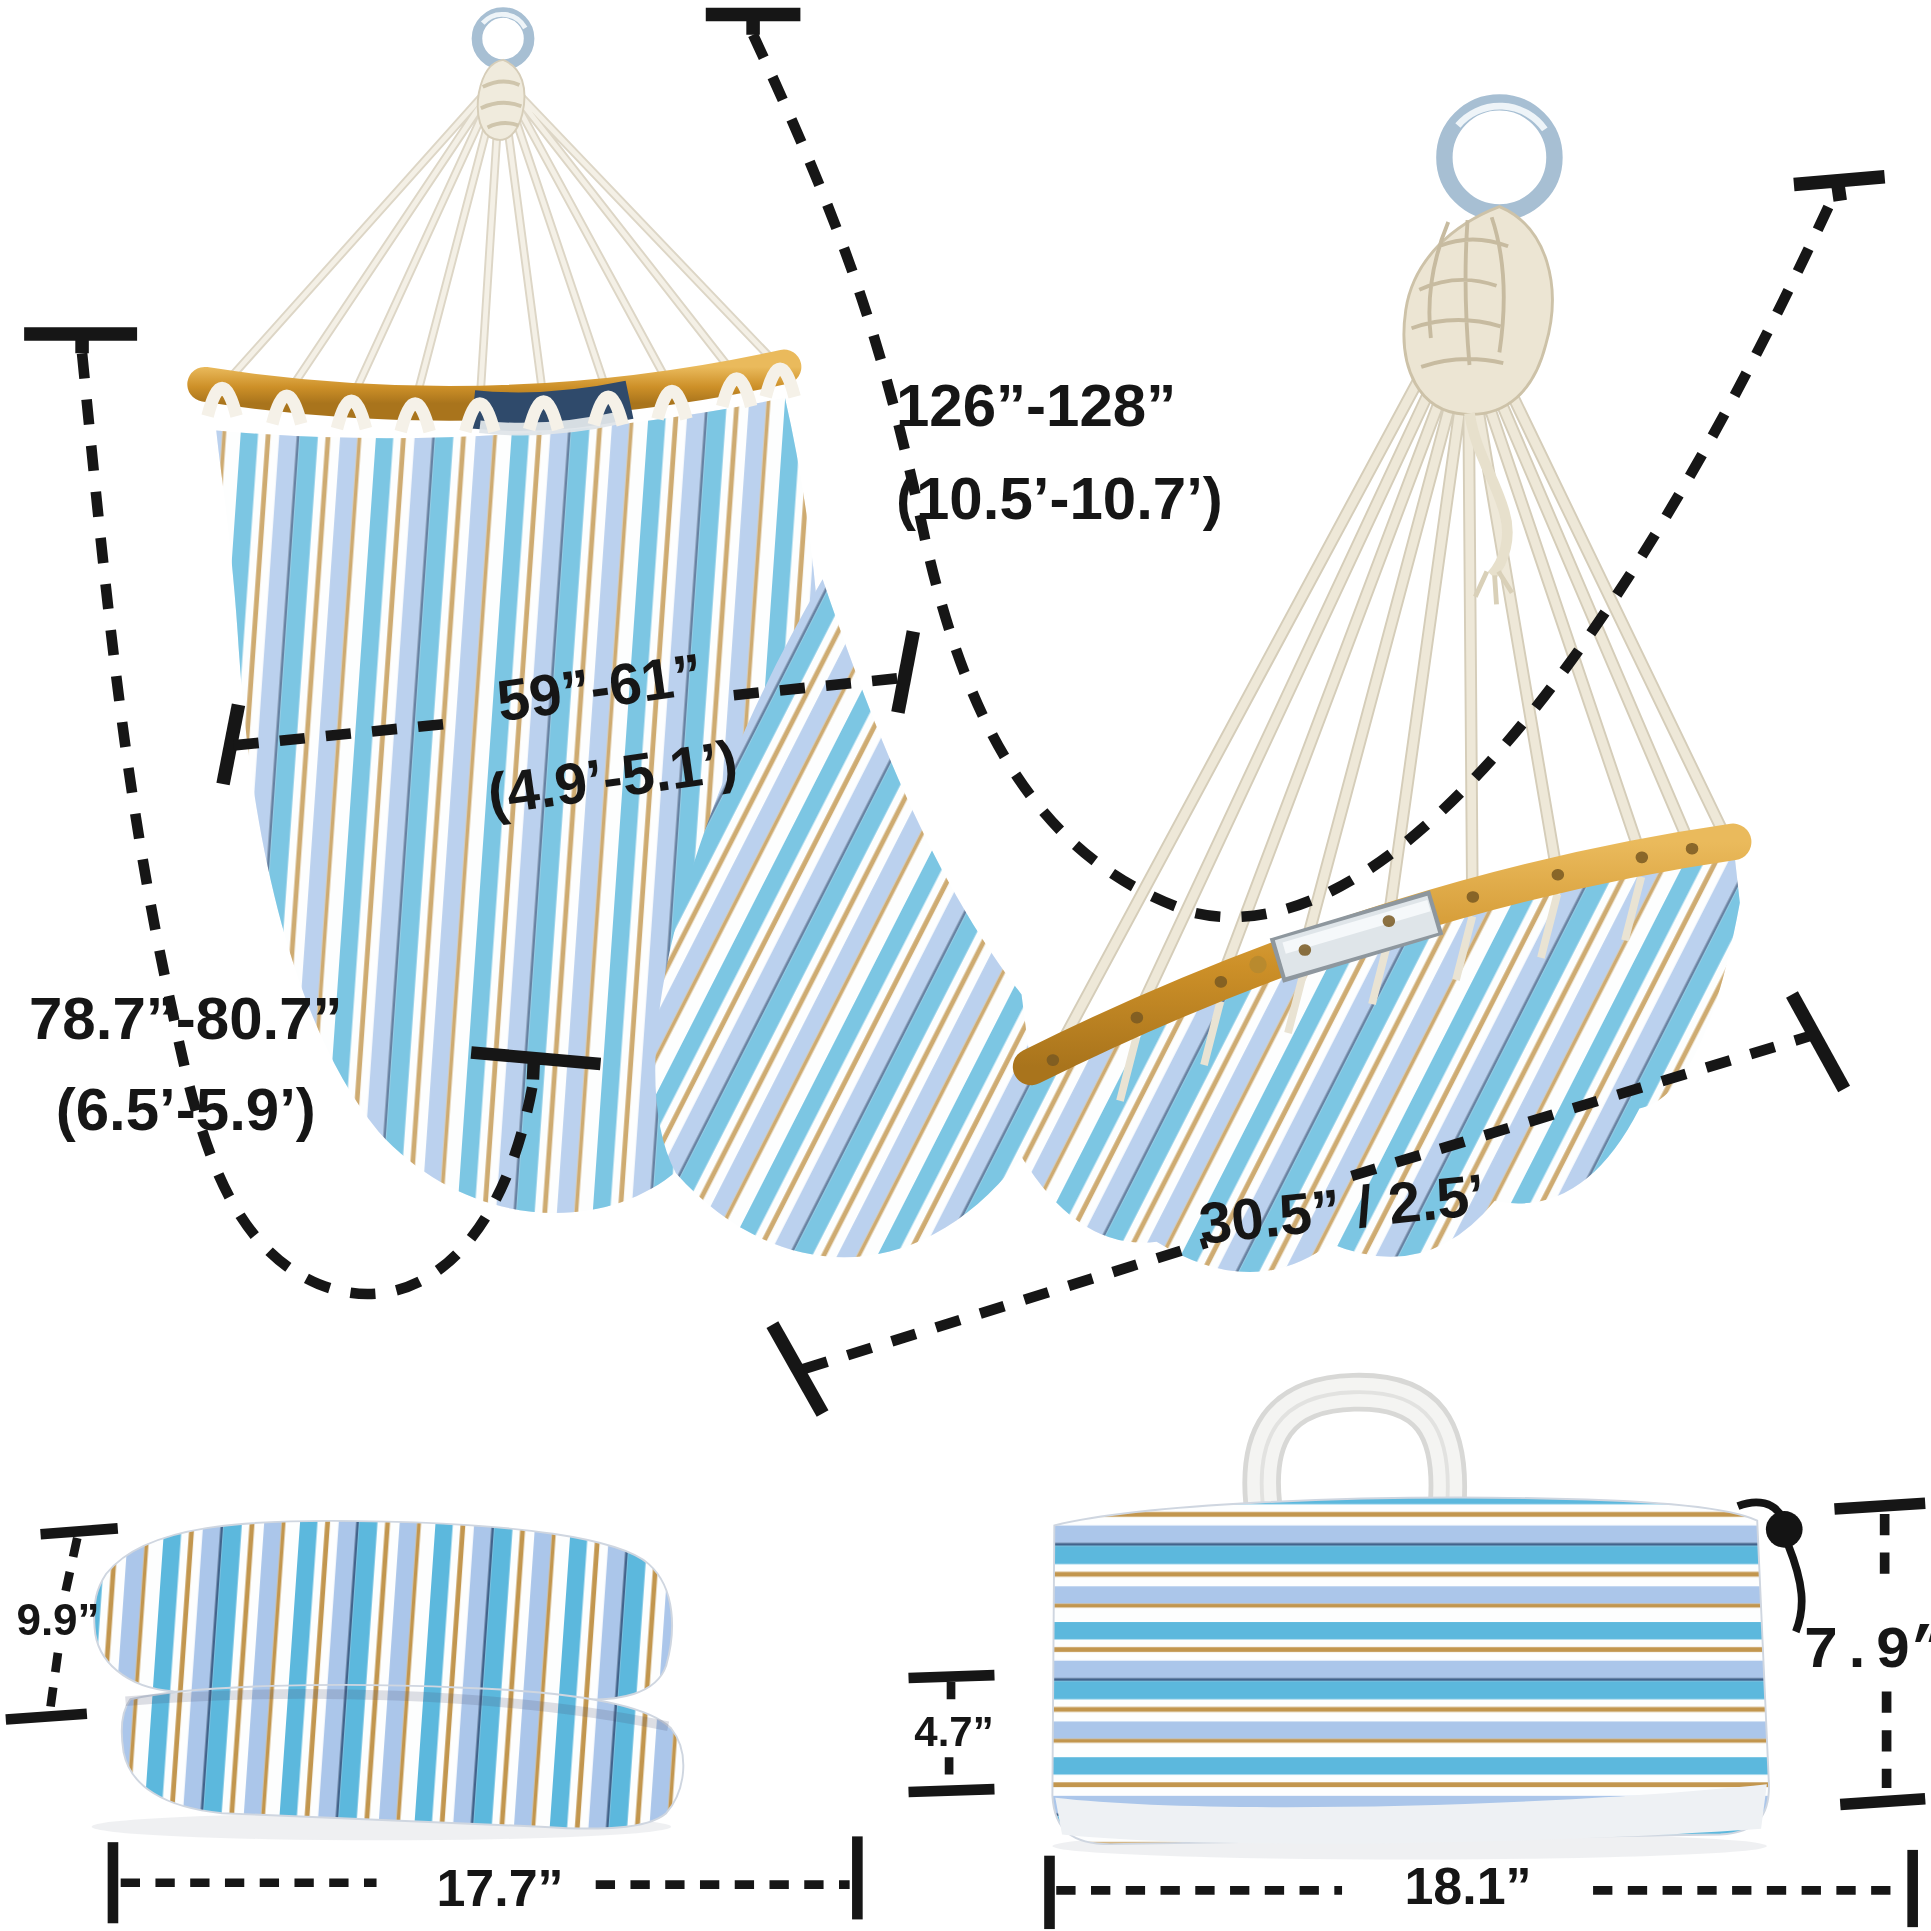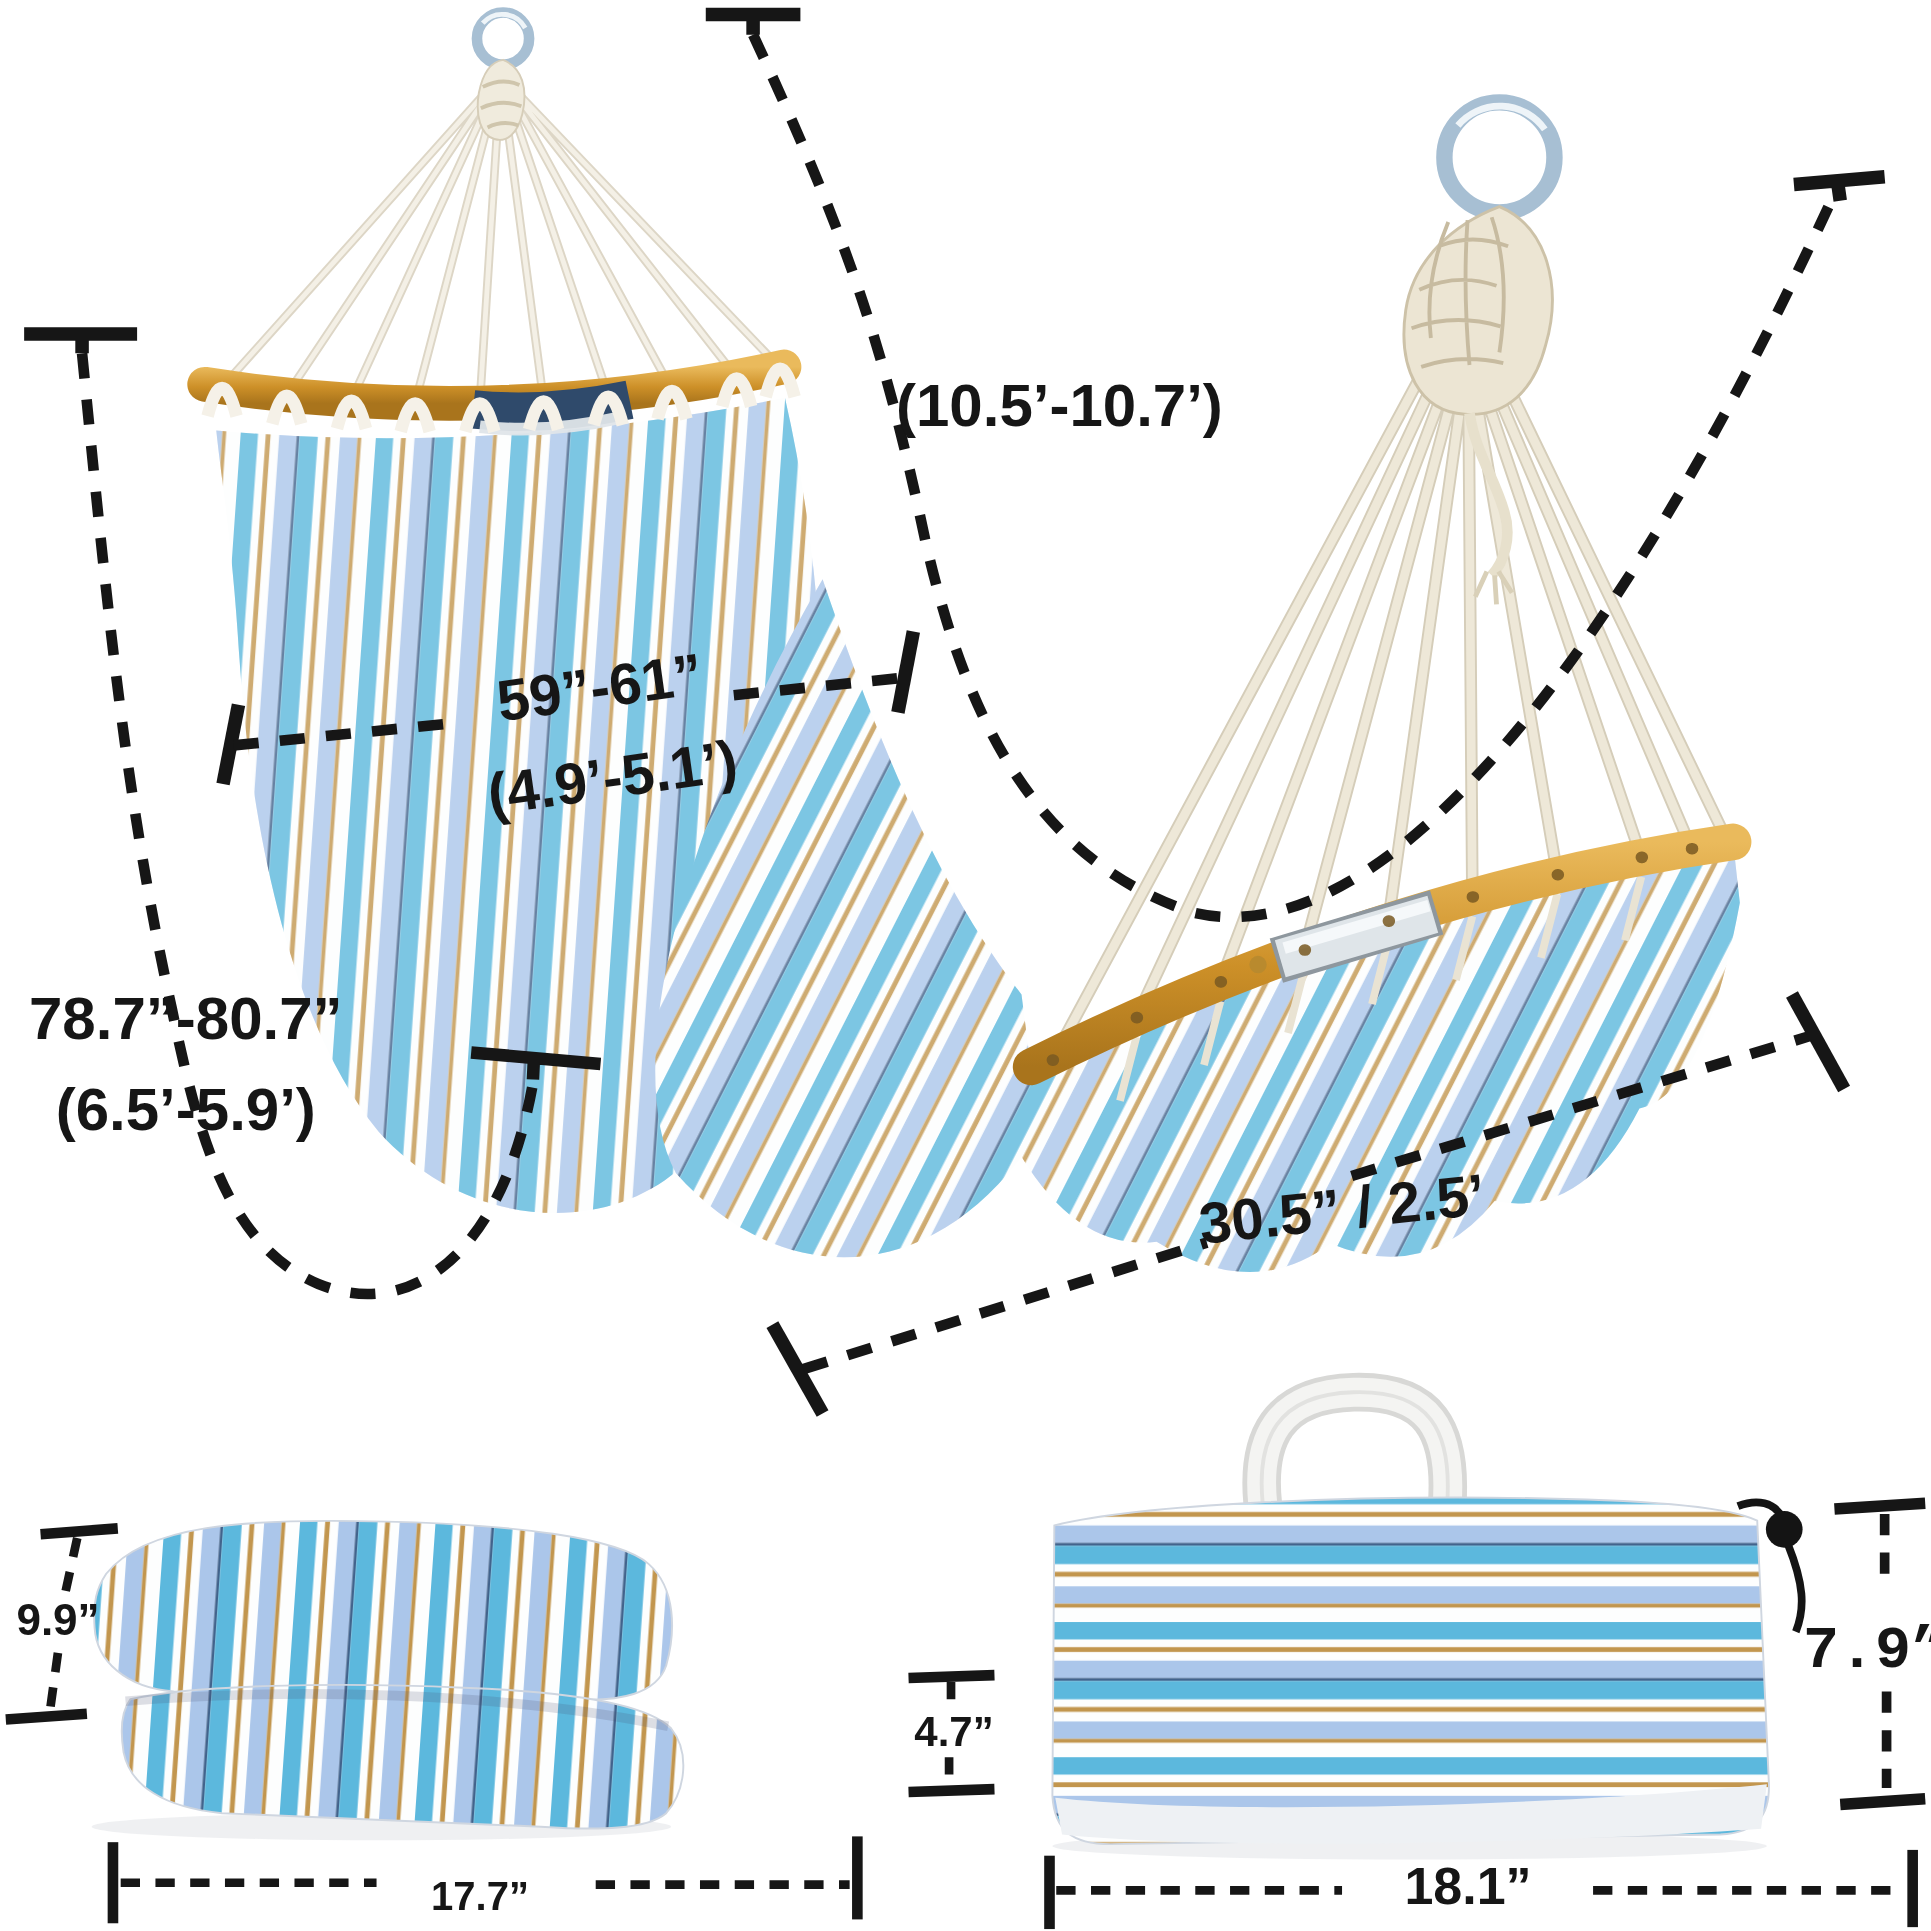--- a/index.html
+++ b/index.html
@@ -167,20 +167,21 @@
     <path d="M1312 1585 C1292 1482 1330 1444 1402 1442 C1474 1440 1512 1472 1496 1585" stroke="#f4f4f2" stroke-width="30" fill="none"></path>
     <path d="M1312 1585 C1292 1482 1330 1444 1402 1442 C1474 1440 1512 1472 1496 1585" stroke="#e2e2e0" stroke-width="4" fill="none"></path>
     <path d="M1092 1580 C1180 1558 1400 1548 1600 1552 C1710 1554 1790 1560 1820 1575 L1832 1845 C1834 1882 1818 1898 1782 1900 L1150 1910 C1110 1910 1092 1895 1090 1860 Z" fill="url(#fabricH)" stroke="#cfd6e0" stroke-width="2"></path>
     <path d="M1093 1862 C1250 1880 1600 1872 1830 1848 L1824 1894 C1600 1910 1250 1916 1100 1900 Z" fill="#eef1f4"></path>
     <path d="M1800 1560 C1820 1552 1838 1556 1846 1572 M1852 1600 C1868 1640 1870 1665 1860 1690" stroke="#141414" stroke-width="8" fill="none"></path>
     <circle cx="1848" cy="1584" r="19" fill="#141414"></circle>
   </g>
 </svg>
 
   <div class="dim-label two-line" style="left:896px;top:359px;font-size:60px;line-height:93px;">
+    <div>126”-128”</div>
     <div>(10.5’-10.7’)</div>
   </div>
 
   <div class="dim-label two-line centered" style="left:606px;top:732px;font-size:58px;line-height:91px;text-align:center;transform:translate(-50%,-50%) rotate(-8deg);">
     <div>59”-61”</div>
     <div>(4.9’-5.1’)</div>
   </div>
 
   <div class="dim-label two-line" style="left:29px;top:973px;font-size:60px;line-height:91px;text-align:center;">
     <div>78.7”-80.7”</div>
@@ -192,21 +193,21 @@
   </div>
 
   <div class="dim-label centered" style="left:58px;top:1620px;font-size:44px;">
     <span>9.9”</span>
   </div>
 
   <div class="dim-label centered" style="left:954px;top:1732px;font-size:42px;">
     <span>4.7”</span>
   </div>
 
-  <div class="dim-label centered" style="left:480px;top:1888px;font-size:40px;margin-top:8px;">
+  <div class="dim-label centered" style="left:500px;top:1888px;font-size:52px;">
     <span>17.7”</span>
   </div>
 
   <div class="dim-label centered" style="left:1875px;top:1651px;font-size:60px;font-family:Liberation Mono, monospace;">
     <span>7.9”</span>
   </div>
 
   <div class="dim-label centered" style="left:1468px;top:1886px;font-size:52px;">
     <span>18.1”</span>
   </div>

